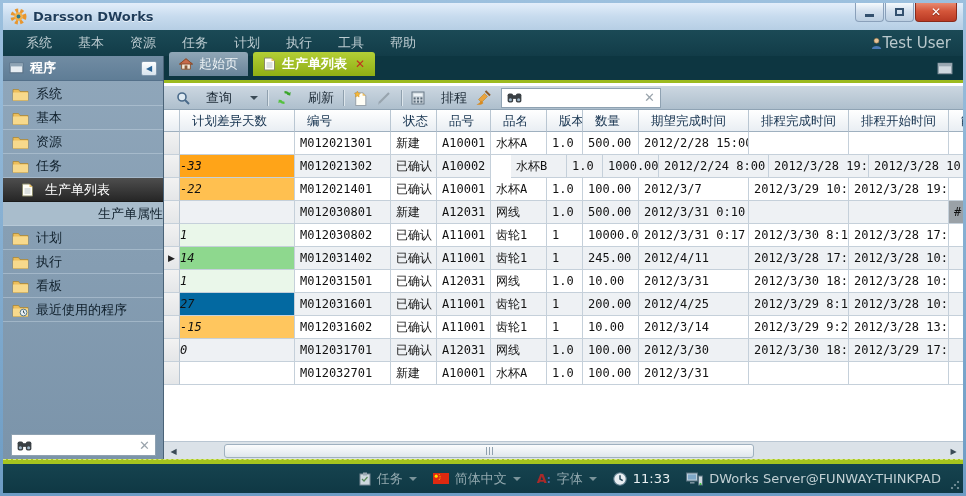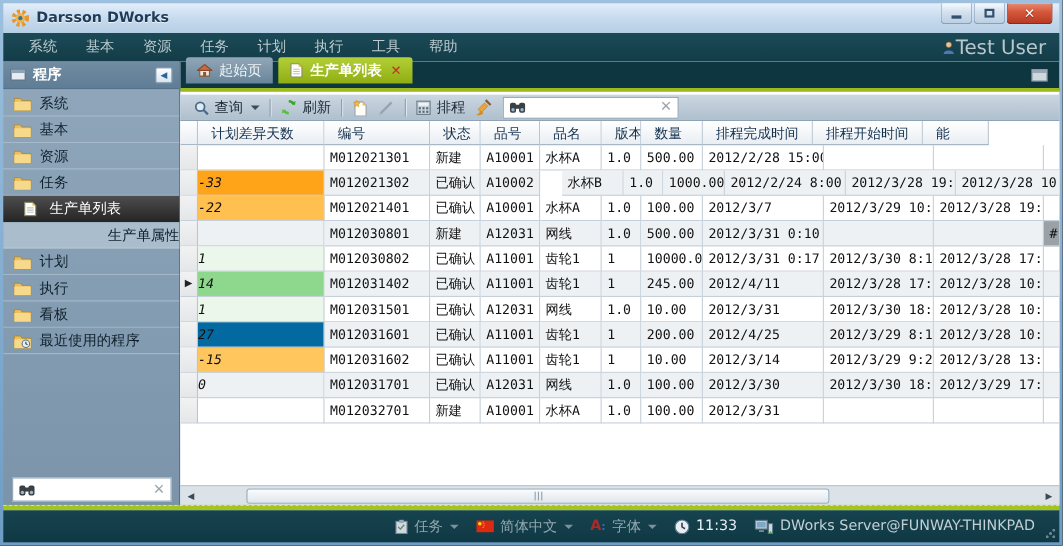--- a/index.html
+++ b/index.html
@@ -19,21 +19,21 @@
     background:linear-gradient(#f6fafd,#d3e0ee 45%,#bccfe2);margin-left:1px;display:flex;align-items:center;justify-content:center;}
   .wbtn.close{width:42px;background:linear-gradient(#e88a70,#d4563a 45%,#b93a24);border-color:#8a2a1a;}
   .glyph-min{width:9px;height:3px;background:#33506e;margin-top:7px;}
   .glyph-max{width:9px;height:8px;border:2px solid #33506e;}
   .glyph-close{color:#fff;font-size:12px;font-weight:bold;line-height:1;text-shadow:0 1px 1px #7e2213;}
 
   
   .menubar{position:absolute;left:0;top:27px;width:960px;height:26px;background:linear-gradient(#1b4a56,#123c48);
     display:flex;align-items:center;padding-left:10px;}
   .menu-item{color:#bccbd0;font-size:13px;padding:0 13px;height:26px;line-height:26px;cursor:default;}
-  .userbox{position:absolute;right:12px;top:27px;height:26px;display:flex;align-items:center;gap:0;color:#b9c8cc;font-size:18px;}
+  .userbox{position:absolute;right:12px;top:27px;height:26px;display:flex;align-items:center;gap:0;color:#b9c8cc;font-size:15px;}
 
   
   .bodyarea{position:absolute;left:0;top:53px;width:960px;height:403px;display:flex;}
 
   
   .sidebar{position:relative;width:161px;height:403px;background:linear-gradient(#90a7bb,#7b94aa);
     border-right:1px solid #4a6378;flex:0 0 auto;}
   .side-header{position:absolute;left:0;top:0;width:100%;height:25px;background:linear-gradient(#718ca3,#5f7d96);
     display:flex;align-items:center;padding:0 6px;border-bottom:1px solid #54708a;}
   .side-header .shlabel{color:#fff;font-size:13px;font-weight:bold;margin-left:6px;flex:1;}
@@ -56,21 +56,21 @@
   .tabstrip{position:absolute;left:0;top:0;width:100%;height:27px;background:#0d3641;border-bottom:3px solid #9cba1e;}
   .tab{position:absolute;bottom:4px;height:24px;display:flex;align-items:center;gap:6px;padding:0 10px;
     border-radius:3px 3px 0 0;font-size:13px;color:#eef3f5;}
   .tab.inactive{left:5px;background:linear-gradient(#91a7b7,#68institute);background:linear-gradient(#91a7b7,#68849a);}
   .tab.active{background:linear-gradient(#b3cf36,#8fae14);color:#fff;font-weight:bold;}
   .tab .tclose{font-weight:bold;color:#c2301f;background:transparent;font-size:12px;line-height:1;margin-left:2px;}
   .winlist-icon{position:absolute;right:10px;top:6px;width:16px;height:13px;}
 
   .toolbar{position:absolute;left:0;top:30px;width:100%;height:24px;background:linear-gradient(#ccd7e1,#aebfcd);
     border-bottom:1px solid #8fa3b4;display:flex;align-items:center;padding-left:8px;font-size:13px;color:#1c2a36;}
-  .tbtn{display:flex;align-items:center;gap:5px;padding:0 4px;height:22px;}
+  .tbtn{display:flex;align-items:center;gap:16px;padding:0 4px;height:22px;}
   .tcaret{width:0;height:0;border-left:4px solid transparent;border-right:4px solid transparent;border-top:4px solid #3a4a56;margin-left:2px;}
   .tsep{width:1px;height:16px;background:#8fa0ae;margin:0 5px;box-shadow:1px 0 0 #dde6ec;}
   .tool-search{width:160px;height:20px;background:#fff;border:1px solid #8fa2b2;display:flex;align-items:center;
     padding:0 5px;gap:5px;margin-left:6px;}
   .tool-search input{flex:1;border:none;outline:none;font-size:12px;min-width:0;background:transparent;}
 
   
   .grid{position:absolute;left:0;top:54px;width:799px;height:331px;overflow:hidden;background:#fff;}
   .gridrow{display:flex;width:845px;}
   .hcell{height:22px;background:linear-gradient(#ffffff,#e9eef3);border-right:1px solid #b9c6d2;border-bottom:1px solid #9fb0bf;
@@ -364,20 +364,21 @@
         <div class="grid">
           <div class="gridrow" id="grid-head">
               <div class="indhead"></div>
               <div class="hcell" style="width: 115px;">计划差异天数</div>
               <div class="hcell" style="width: 96px;">编号</div>
               <div class="hcell" style="width: 46px;">状态</div>
               <div class="hcell" style="width: 54px;">品号</div>
               <div class="hcell" style="width: 56px;">品名</div>
               <div class="hcell" style="width: 36px;">版本</div>
               <div class="hcell" style="width: 56px;">数量</div>
+              <div class="hcell" style="width: 110px;">期望完成时间</div>
               <div class="hcell" style="width: 100px;">排程完成时间</div>
               <div class="hcell" style="width: 100px;">排程开始时间</div>
               <div class="hcell" style="width: 60px;">能</div>
             </div>
           <div id="grid-body">
               <div class="gridrow">
                 <div class="indcell"></div>
                 <div class="cell center" style="width: 115px;"></div>
                 <div class="cell" style="width: 96px;">M012021301</div>
                 <div class="cell" style="width: 46px;">新建</div>

